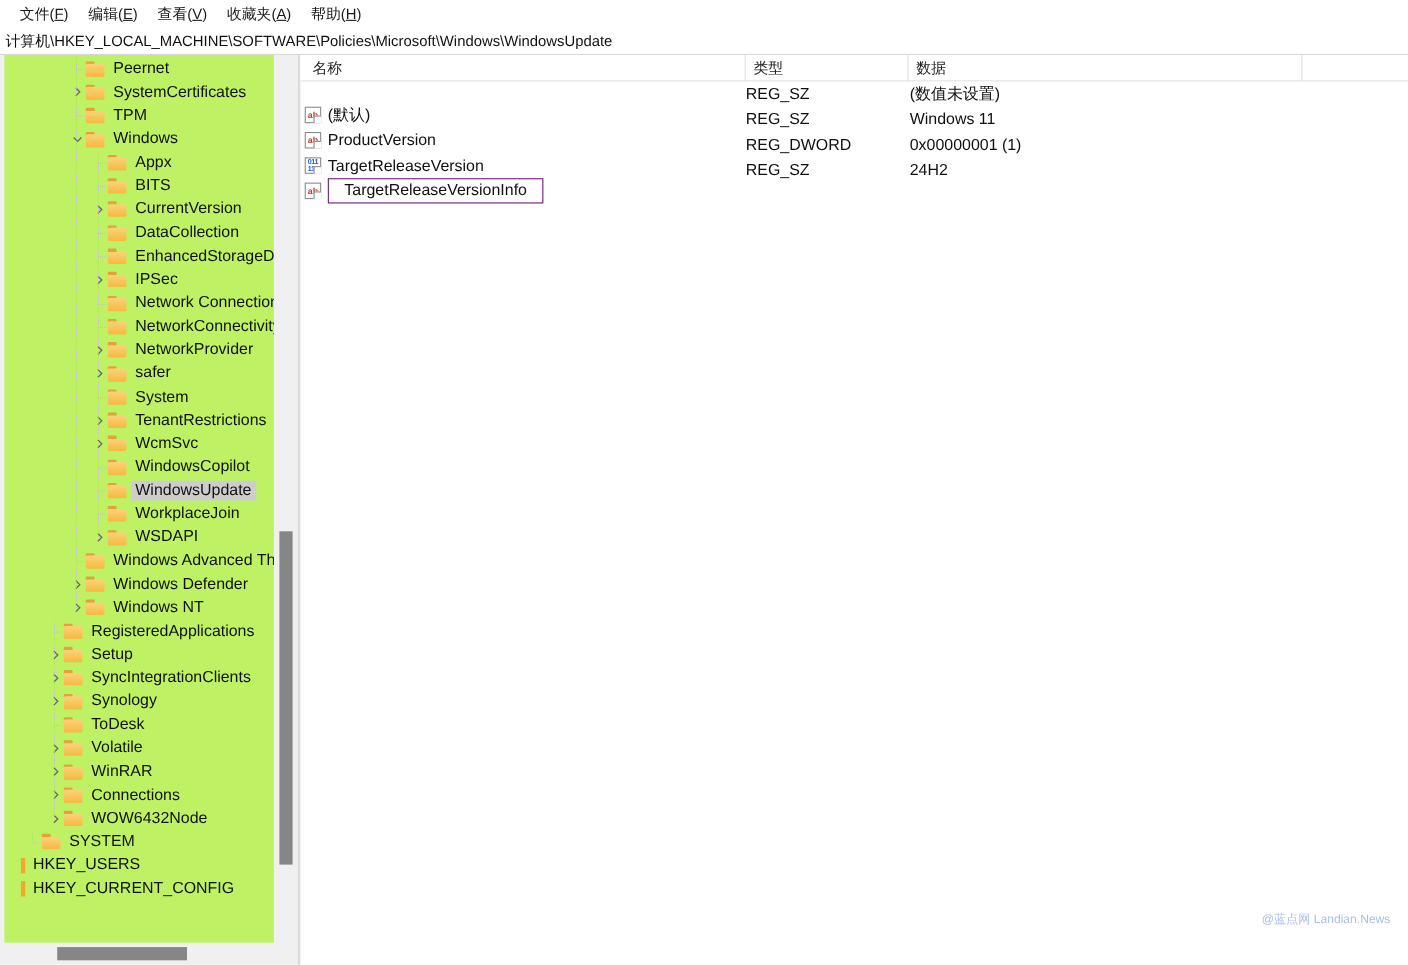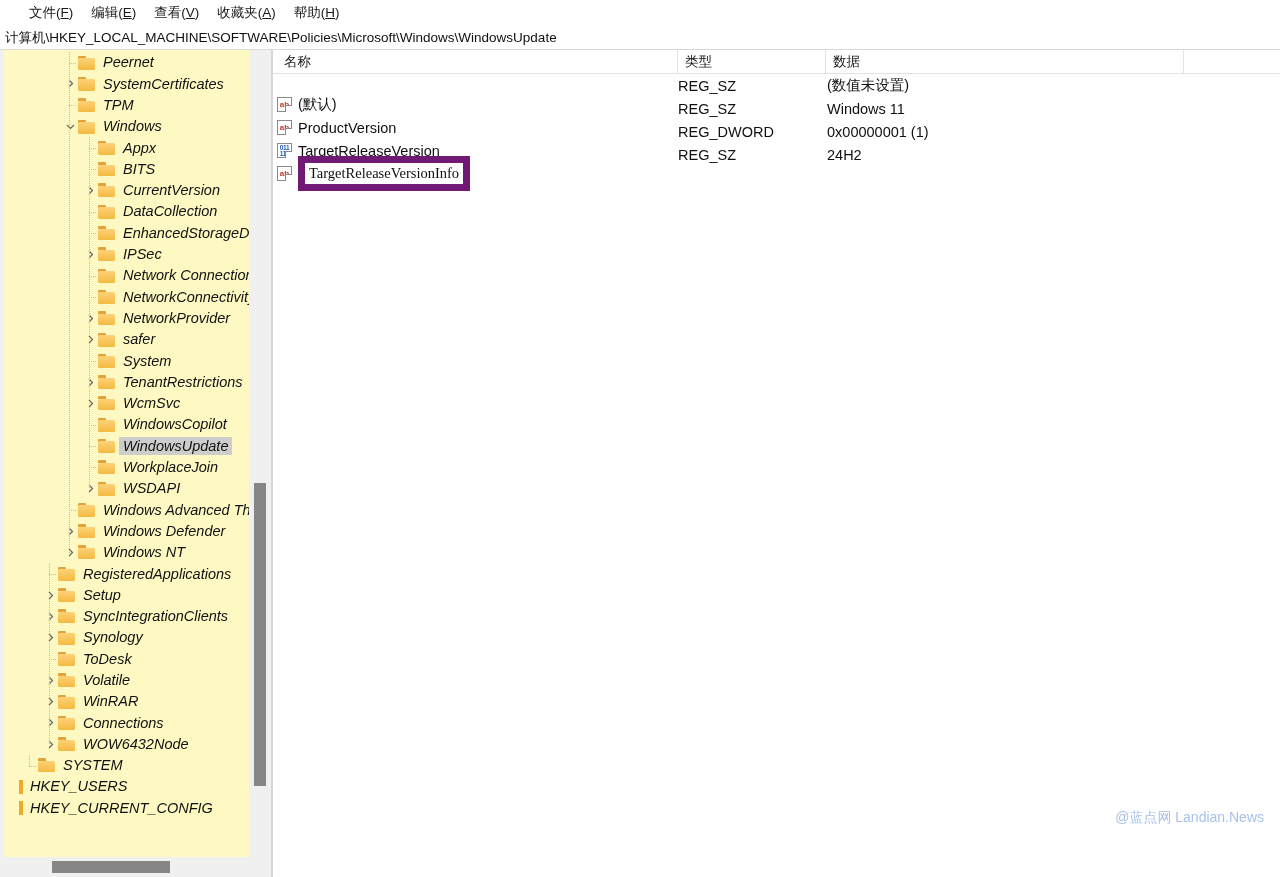--- a/index.html
+++ b/index.html
@@ -62,21 +62,21 @@
     width: 14px; height: 1.3px; background: #1d1d1d;
   }
   .glyph-close::before { transform: rotate(45deg); }
   .glyph-close::after  { transform: rotate(-45deg); }
 
   
   .menubar {
     height: 26px; flex: 0 0 26px;
     background: #ffffff;
     display: flex; align-items: center;
-    padding-left: 20px;
+    padding-left: 9px;
   }
   .menu-item {
     font-size: 13.5px; color: #1a1a1a;
     padding: 3px 9px; white-space: nowrap;
   }
   .menu-item u { text-decoration: underline; }
 
   
   .addressbar {
     height: 24px; flex: 0 0 24px;
@@ -100,23 +100,22 @@
   
   .treepane {
     width: 272px; flex: 0 0 272px;
     position: relative;
     background: #f0f0f0;
     border-right: 1px solid #d6d6d6;
   }
   .tree-viewport {
     position: absolute;
     left: 4px; top: 0; right: 22px; bottom: 20px;
-    background: #fef9c3;
+    background: #bef264;
     overflow: hidden;
-    font-style: italic;
   }
   .tree-inner {
     position: relative;
     margin-left: -14px;   
     padding-top: 2px;
   }
   .trow {
     height: 21.3px;
     display: flex; align-items: center;
     position: relative;
@@ -233,27 +232,26 @@
   }
   .vicon.sz .txt { color: #c0392b; }
   .vicon.dw .txt { color: #1f5fbf; font-size: 6.5px; letter-spacing: -.3px; }
   .vicon::after {
     content: ""; position: absolute; right: -1px; bottom: -1px;
     width: 6px; height: 6px; background: #ffffff;
     border-left: 1px solid #8a8a8a; border-top: 1px solid #8a8a8a;
     transform: rotate(0deg);
   }
   .namebox {
-    border: 7px solid #701a75; padding: 1px 4px; margin: -1px 0;
+    border: 1px solid #701a75; padding: 1px 14px; margin: -1px 0;
     line-height: 1.25;
-    font-family: Liberation Serif, serif;
   }
   .watermark {
-    position: absolute; right: 16px; bottom: 50px;
-    font-size: 14px; color: #a8c0ec;
+    position: absolute; right: 16px; bottom: 34px;
+    font-size: 11px; color: #a8c0ec;
     white-space: nowrap;
   }
 </style>
 </head>
 <body>
 
 <div id="app">
 
 
   <div class="menubar" id="menubar">

